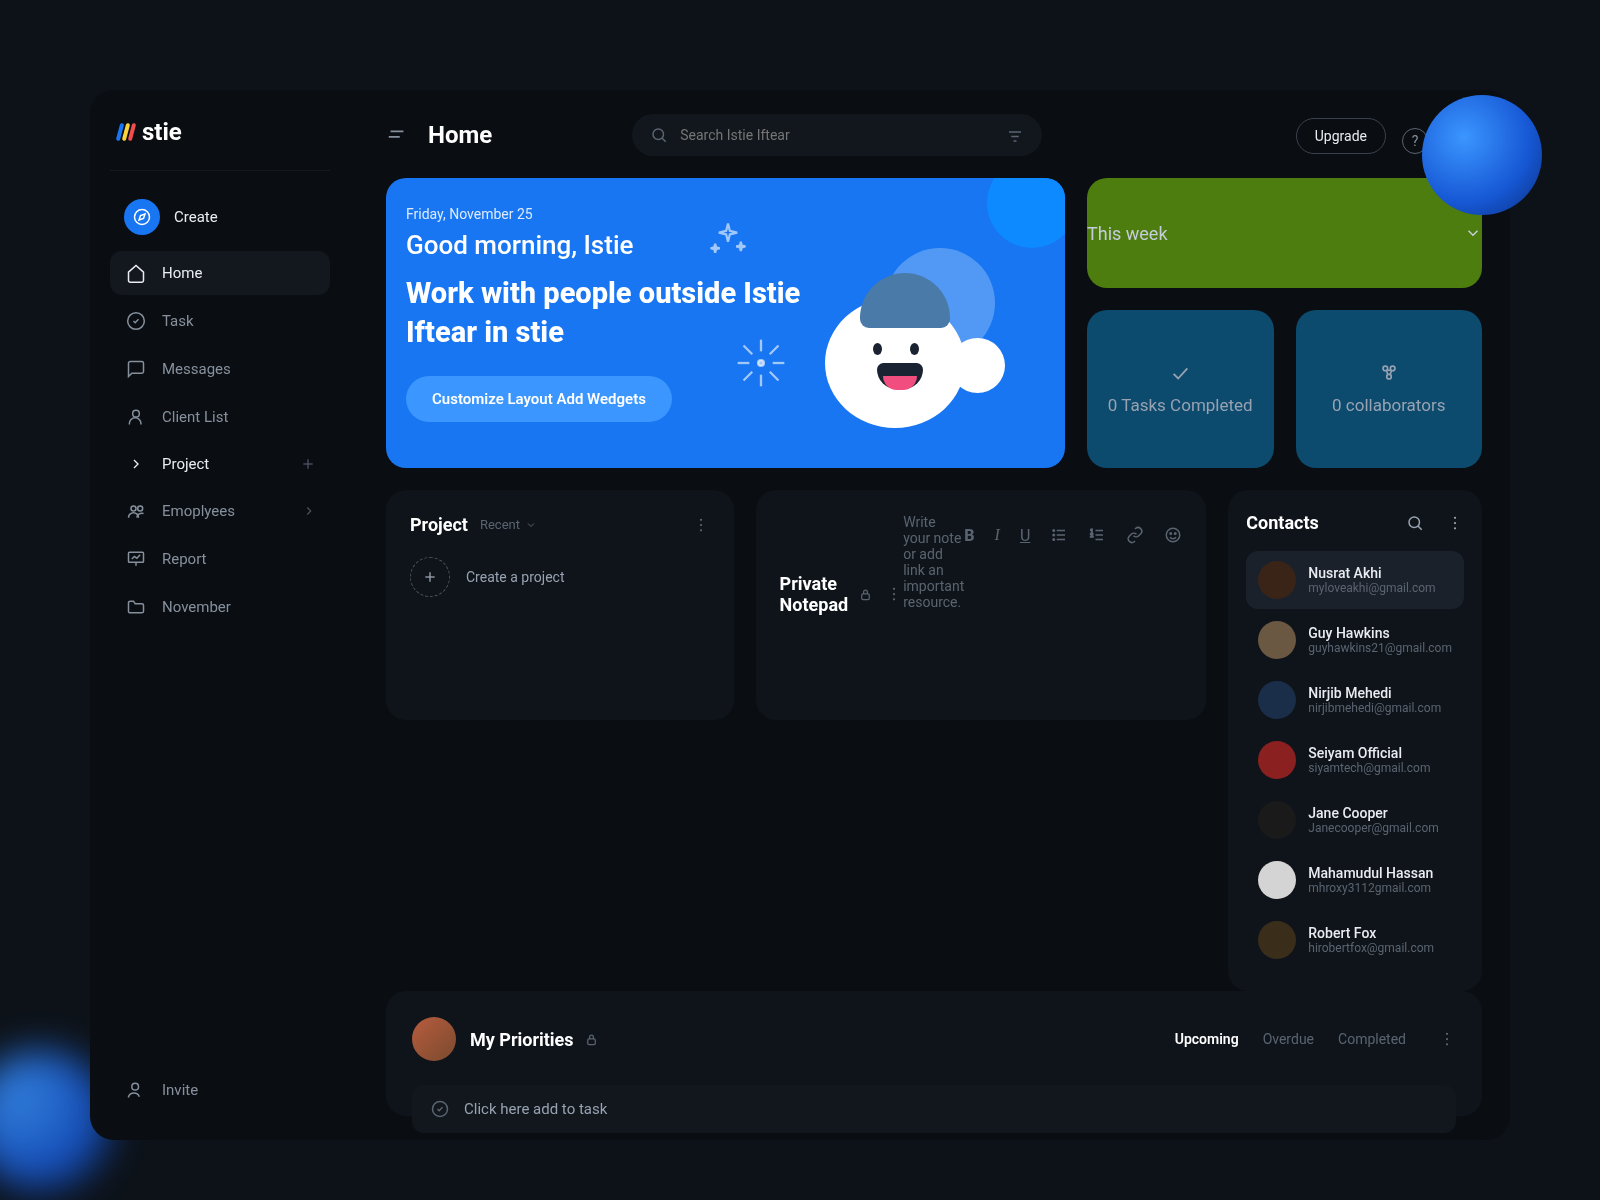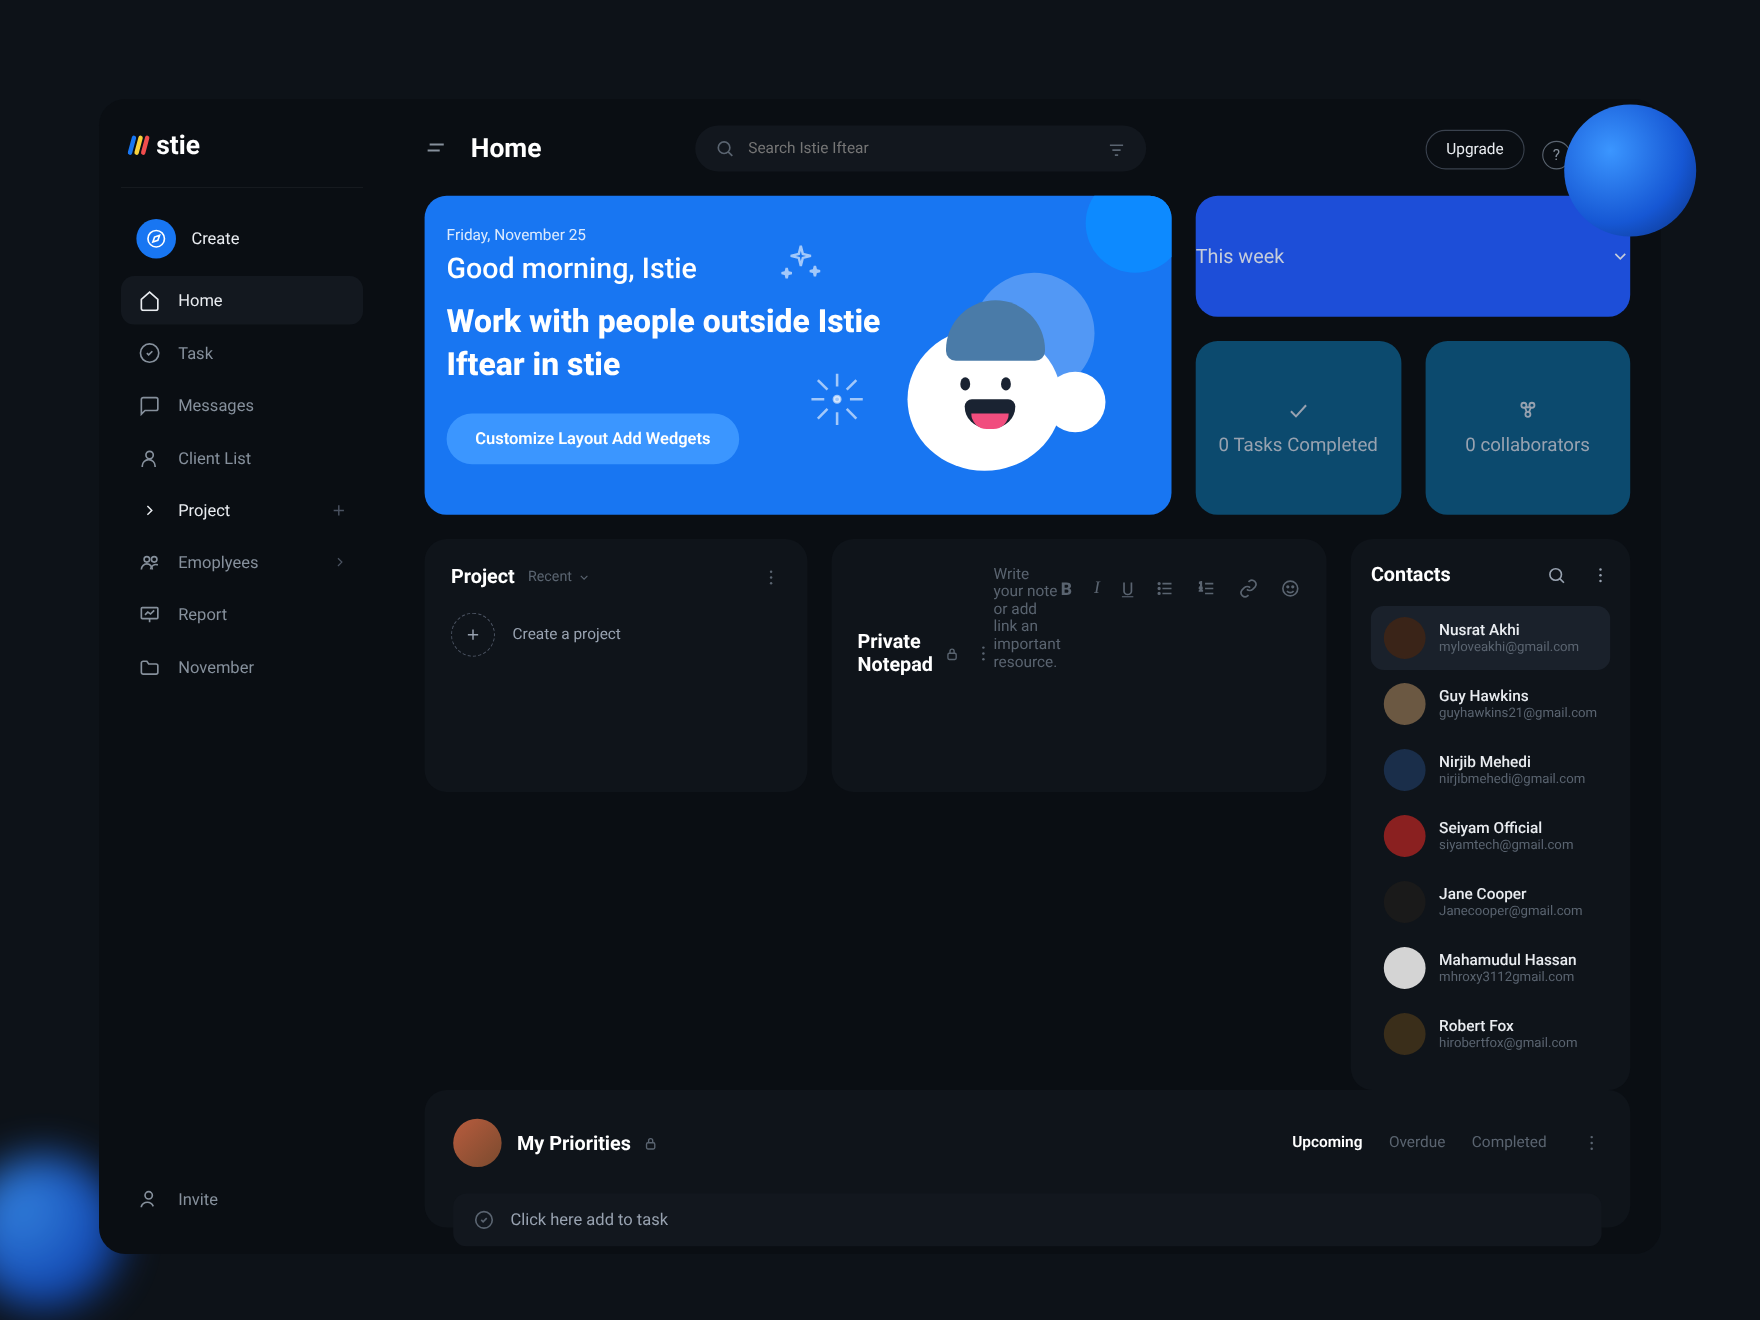--- a/index.html
+++ b/index.html
@@ -43,21 +43,21 @@
 .hero-mascot{position:absolute;right:40px;bottom:20px;width:230px;height:210px}
 .mascot-bg{position:absolute;right:30px;top:10px;width:110px;height:110px;background:rgba(255,255,255,.25);border-radius:50%}
 .mascot-body{position:absolute;left:30px;top:60px;width:140px;height:130px;background:#fff;border-radius:50%}
 .mascot-arm{position:absolute;right:20px;top:100px;width:55px;height:55px;background:#fff;border-radius:50%}
 .mascot-cap{position:absolute;left:65px;top:35px;width:90px;height:55px;background:#4a7ba8;border-radius:50px 50px 10px 10px}
 .mascot-eye{position:absolute;width:9px;height:12px;background:#1a2332;border-radius:50%}
 .mascot-mouth{position:absolute;left:82px;top:125px;width:46px;height:26px;background:#1a2332;border-radius:10px 10px 30px 30px}
 .mascot-tongue{position:absolute;left:88px;top:138px;width:34px;height:14px;background:#f14d7e;border-radius:0 0 20px 20px}
 .sparkle{position:absolute;color:rgba(255,255,255,.6)}
 .right-col{width:395px;display:flex;flex-direction:column;gap:22px}
-.week-card{background:#1d4ed8;border-radius:20px;height:110px;display:flex;align-items:center;justify-content:space-between;gap:10px;color:#c5ccda;font-size:18px;cursor:pointer}
+.week-card{background:#4d7c0f;border-radius:20px;height:110px;display:flex;align-items:center;justify-content:space-between;gap:10px;color:#c5ccda;font-size:18px;cursor:pointer}
 .stats{display:flex;gap:22px}
 .stat{flex:1;background:#0c4a6e;border-radius:20px;height:158px;display:flex;flex-direction:column;align-items:center;justify-content:center;gap:10px;color:#98a2b0;font-size:17px;line-height:1.35;text-align:center}
 .stat-icon{color:#98a2b0}
 .row2{display:flex;gap:22px}
 .card{background:#0f141a;border-radius:20px;padding:24px}
 .project-card{width:400px;height:230px}
 .card-head{display:flex;align-items:center;gap:12px;margin-bottom:22px}
 .card-title{color:#fff;font-size:18px;font-weight:700}
 .card-sub{color:#5a6470;font-size:13px;display:flex;align-items:center;gap:5px;cursor:pointer}
 .dots{margin-left:auto;color:#5a6470;cursor:pointer}

